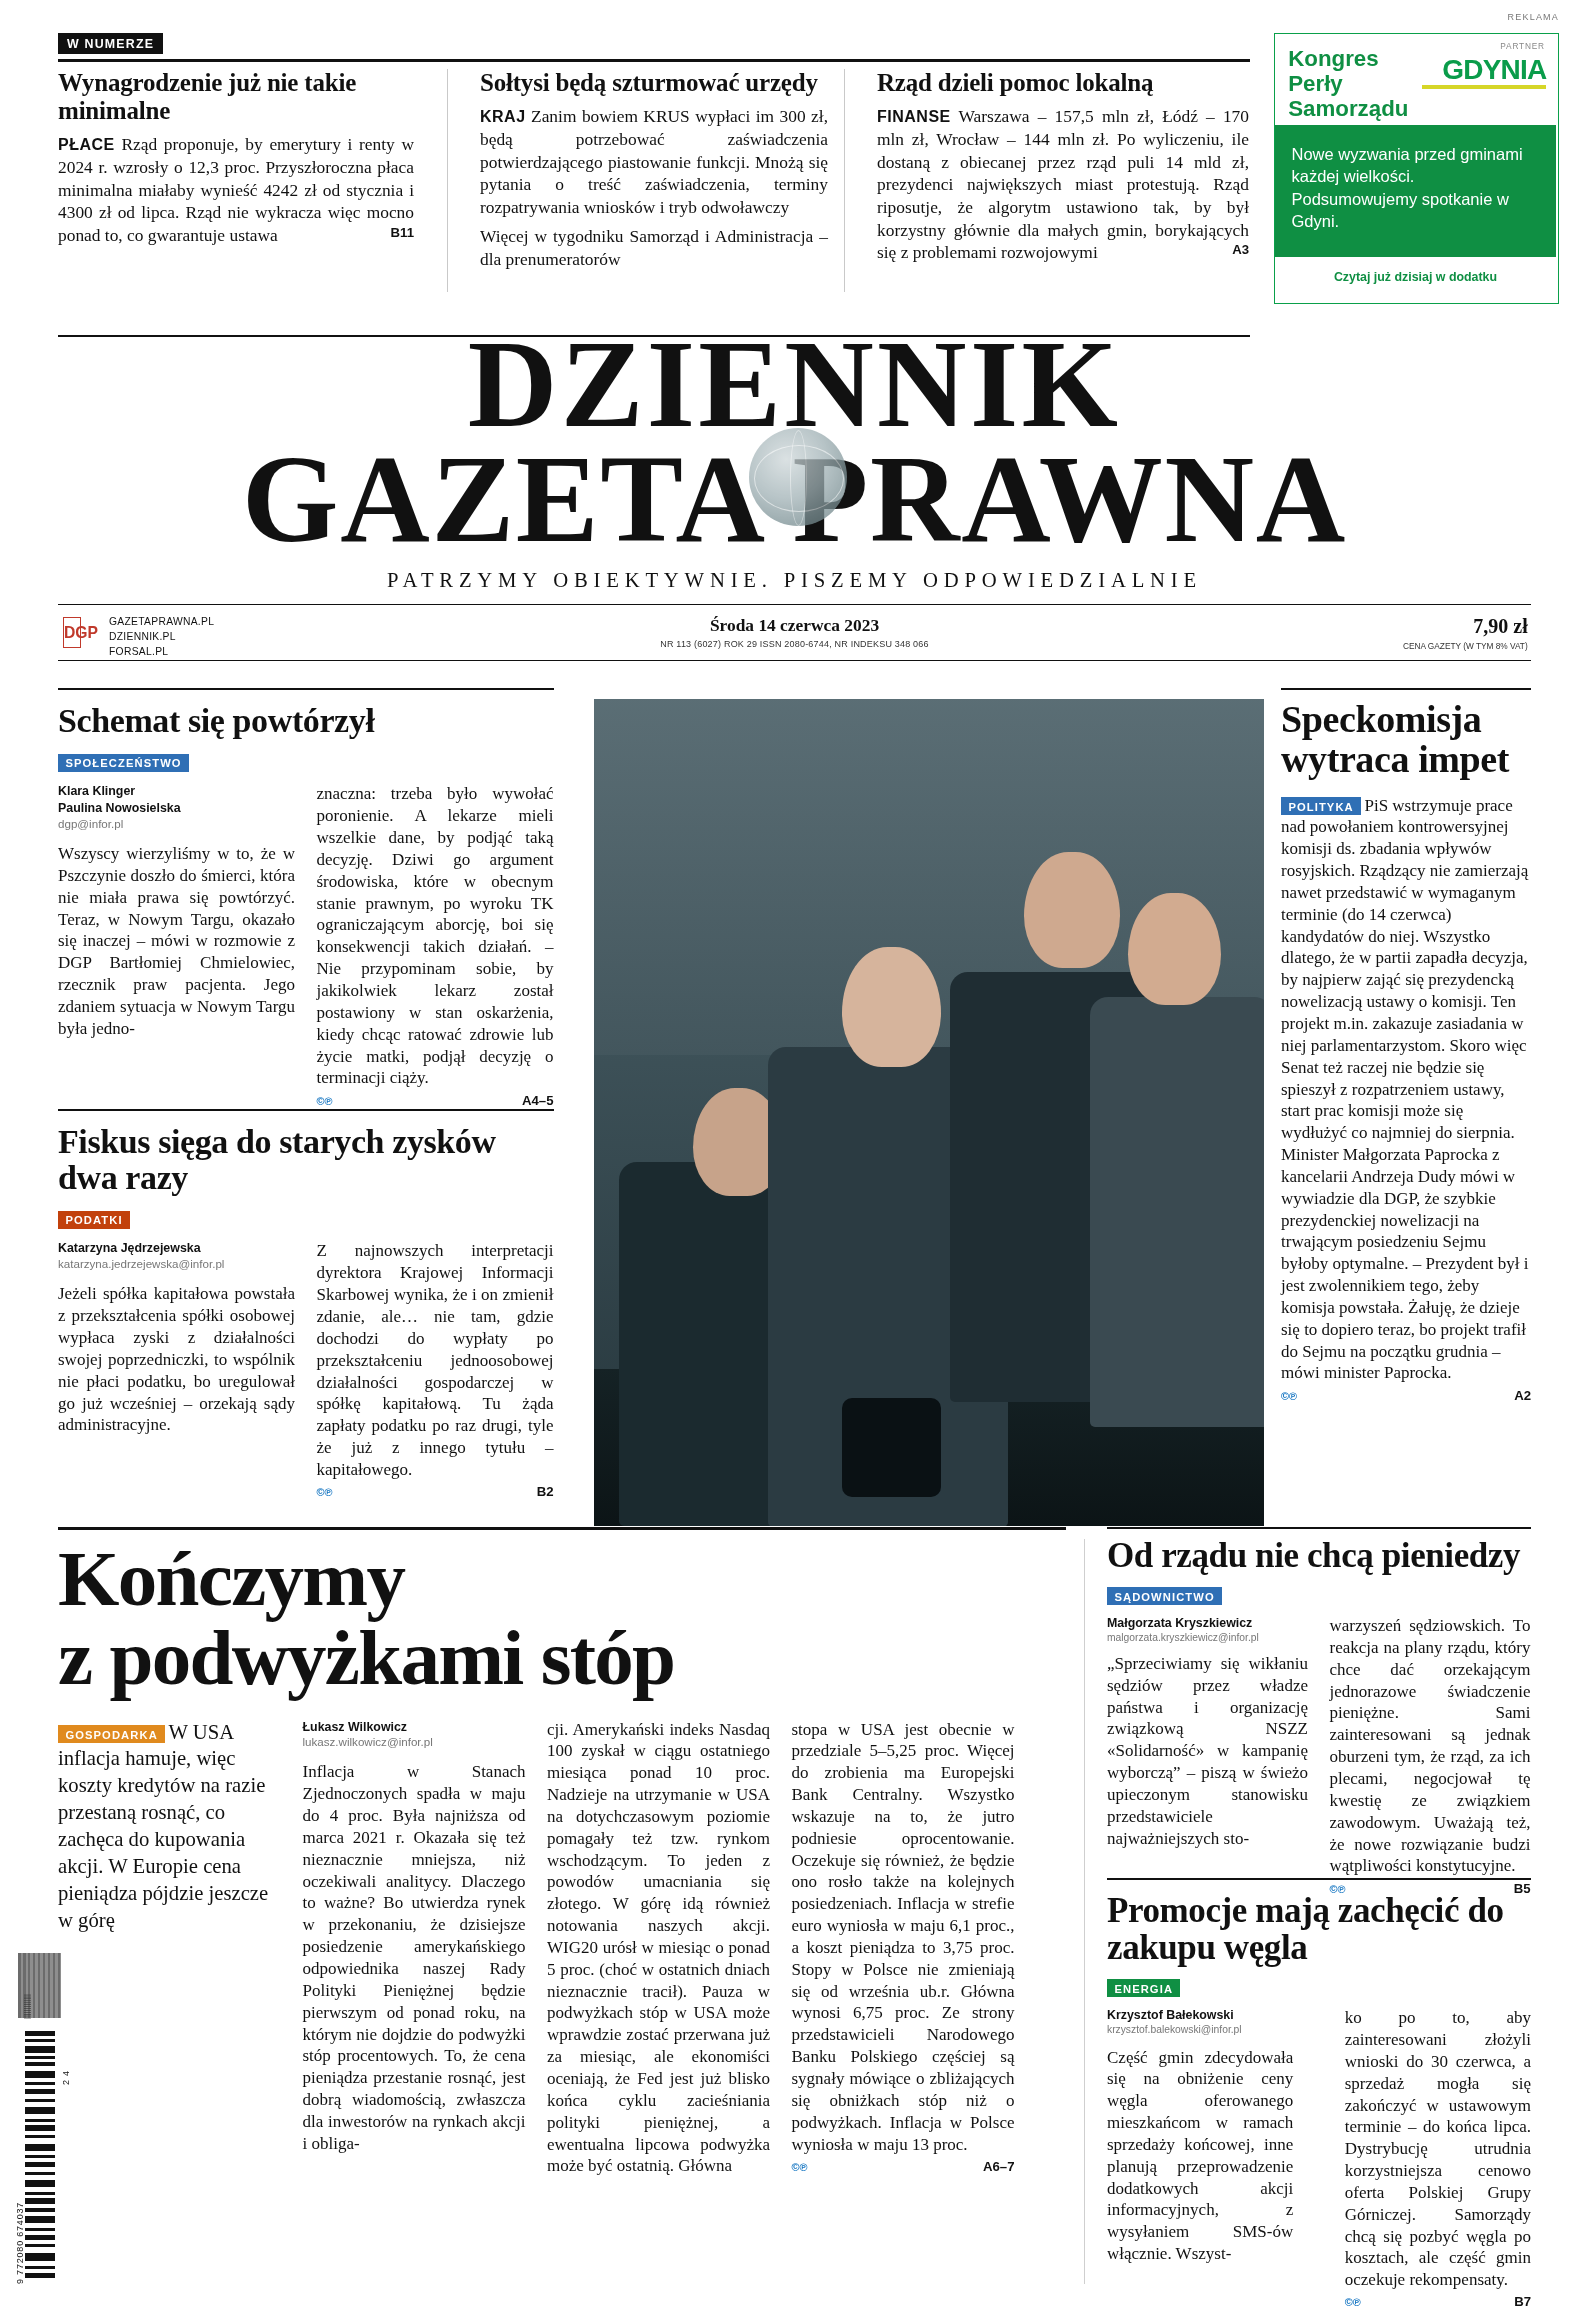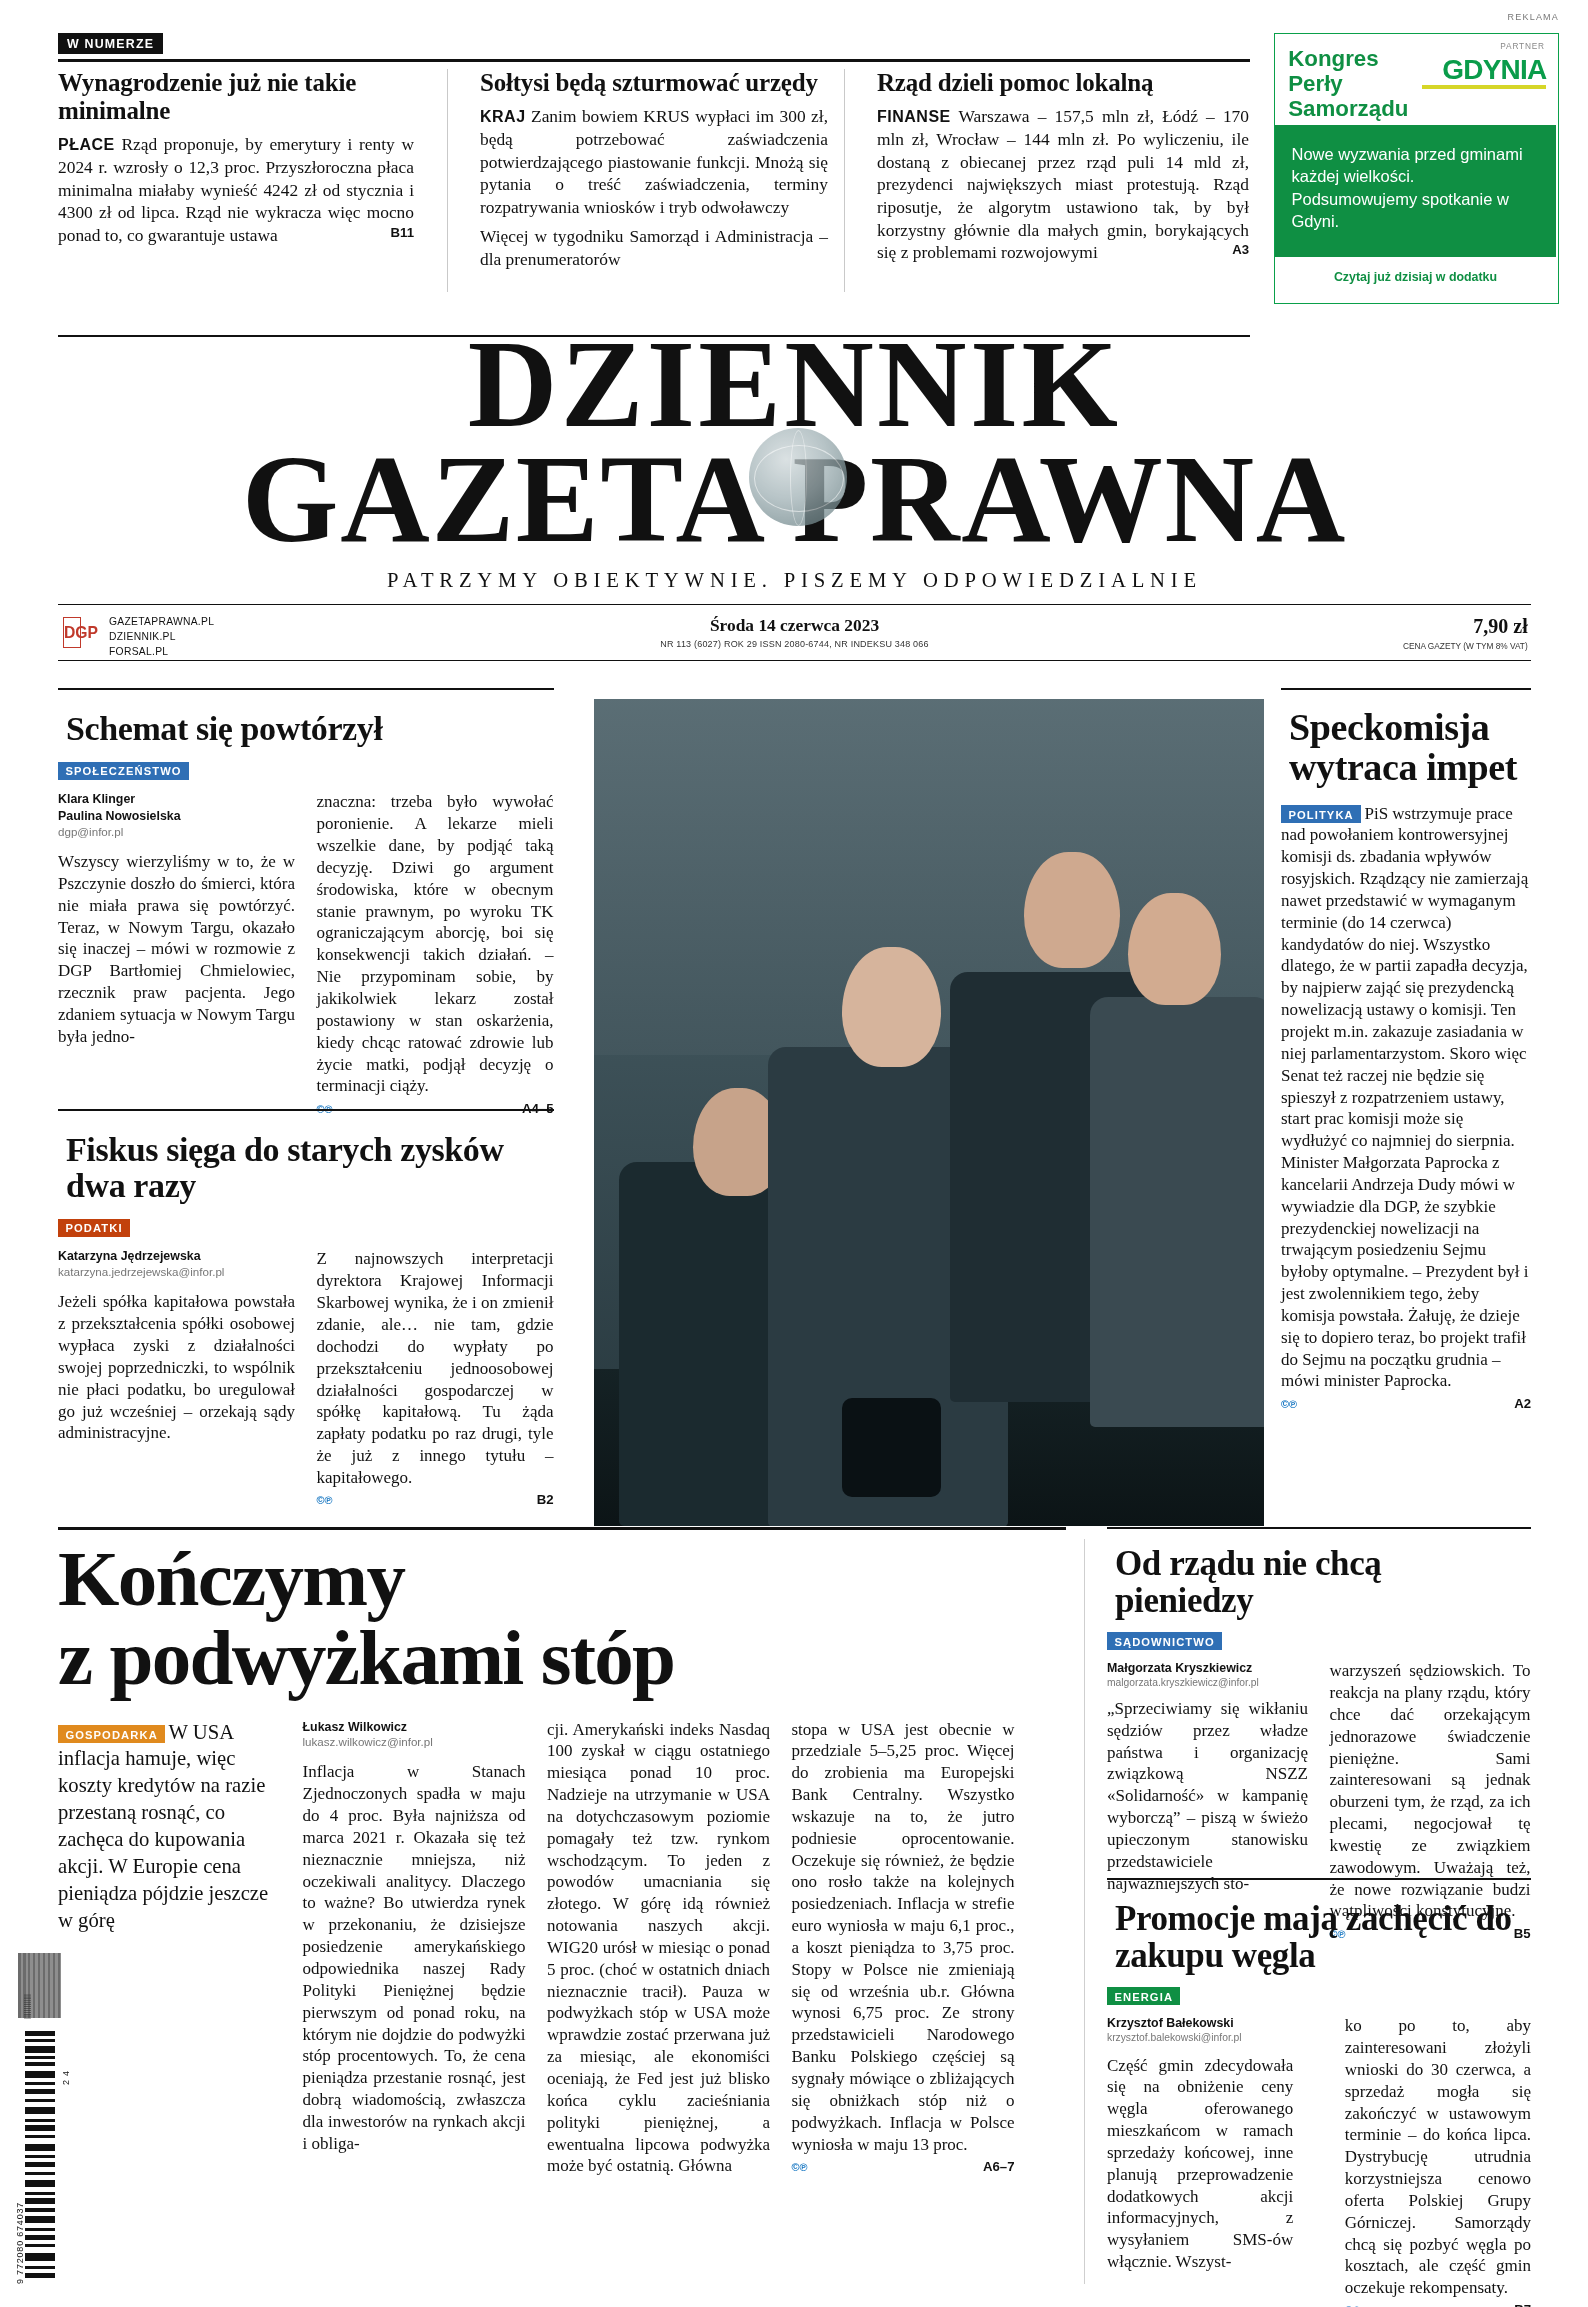--- a/index.html
+++ b/index.html
@@ -103,21 +103,21 @@
   .dateblk{position:absolute;left:0;right:0;top:10px;text-align:center;}
   .dateblk .d1{font-family:"Liberation Serif",serif;font-weight:bold;font-size:17.4px;}
   .dateblk .d2{font-family:"Liberation Sans",sans-serif;font-size:9px;color:#333;margin-top:3.3px;letter-spacing:0.2px;}
   .priceblk{position:absolute;right:3.3px;top:10px;text-align:right;}
   .priceblk .p1{font-family:"Liberation Serif",serif;font-weight:bold;font-size:20px;}
   .priceblk .p2{font-family:"Liberation Sans",sans-serif;font-size:8.3px;color:#333;margin-top:3.3px;}
 
   
   .hl{position:absolute;background:#111;}
   h2.head{
-    margin:8px;font-family:"Liberation Serif",serif;font-weight:bold;
+    margin:0;font-family:"Liberation Serif",serif;font-weight:bold;
     font-size:34px;line-height:1.06;letter-spacing:-0.4px;
   }
   .tag{
     display:inline-block;background:#2f6fb5;color:#fff;
     font-family:"Liberation Sans",sans-serif;font-weight:bold;font-size:11.2px;
     letter-spacing:1.1px;padding:3.3px 7.4px 2.5px 7.4px;text-transform:uppercase;
   }
   .tag.green{background:#0f8f43;}
   .tag.orange{background:#e08a1e;}
   .tag.teal{background:#c2410c;}

